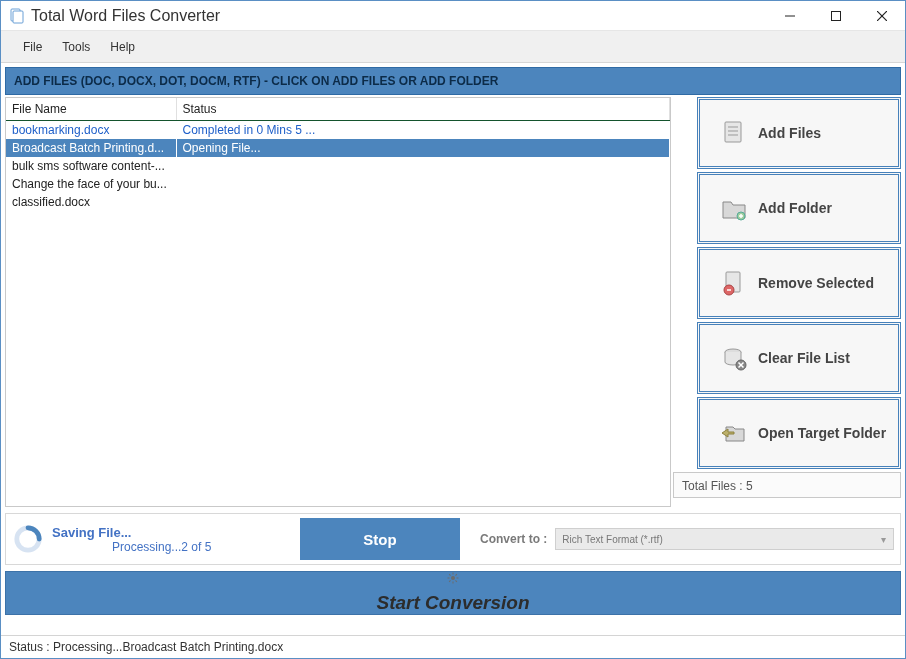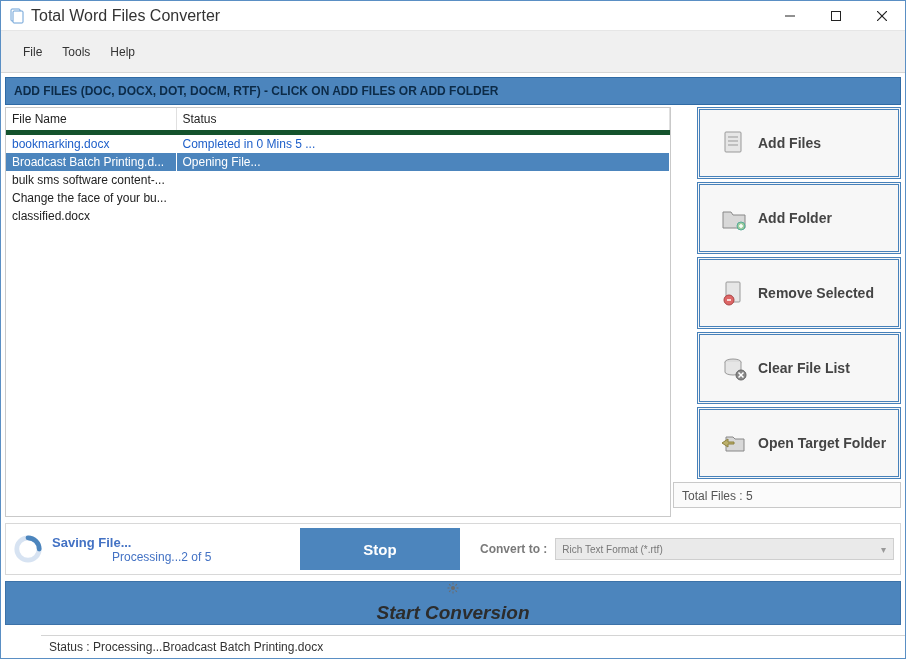--- a/index.html
+++ b/index.html
@@ -20,21 +20,21 @@
       padding: 0 0 0 8px;
       background: #fff;
       border-bottom: 1px solid #e6e6e6;
     }
     .titlebar-icon { width: 16px; height: 16px; margin-right: 6px; }
     .titlebar-title { flex: 1; font-size: 16px; color: #333; }
     .titlebar-controls { display: flex; height: 100%; }
     .titlebar-btn { width: 46px; height: 100%; display: flex; align-items: center; justify-content: center; font-size: 14px; color: #333; }
     
     .menubar {
-      height: 42px;
+      height: 32px;
       background: #f0f0f0;
       border-bottom: 1px solid #d6d6d6;
       display: flex;
       align-items: center;
       padding-left: 12px;
       font-size: 12px;
       color: #333;
     }
     .menubar-item { padding: 4px 10px; cursor: default; }
     
@@ -67,21 +67,21 @@
     .file-table {
       border-collapse: collapse;
       width: 100%;
       font-size: 12px;
     }
     .file-table th {
       text-align: left;
       font-weight: normal;
       padding: 4px 6px;
       background: #fff;
-      border-bottom: 5px solid #14532d;
+      border-bottom: 1px solid #14532d;
       border-right: 1px solid #e0e0e0;
       color: #222;
     }
     .file-table td {
       padding: 2px 6px;
       border-right: 1px solid transparent;
       white-space: nowrap;
       overflow: hidden;
       text-overflow: ellipsis;
       max-width: 170px;
@@ -178,21 +178,21 @@
     }
     .gear-icon { width: 22px; height: 22px; }
     
     .statusbar {
       border-top: 1px solid #d4d4d4;
       padding: 4px 8px;
       font-size: 12px;
       color: #333;
       background: #fff;
       position: absolute;
-      bottom: 1px; left: 1px; right: 1px; margin-left: 40px;
+      bottom: 1px; left: 1px; right: 1px;
     }
   </style>
 </head>
 <body>
 
 <div class="titlebar">
   <svg class="titlebar-icon" viewBox="0 0 16 16">
       <rect x="2" y="1" width="9" height="12" rx="1" fill="#fff" stroke="#6aa0d6" stroke-width="1"></rect>
       <rect x="4" y="3" width="10" height="12" rx="1" fill="#fff" stroke="#6aa0d6" stroke-width="1"></rect>
     </svg>

